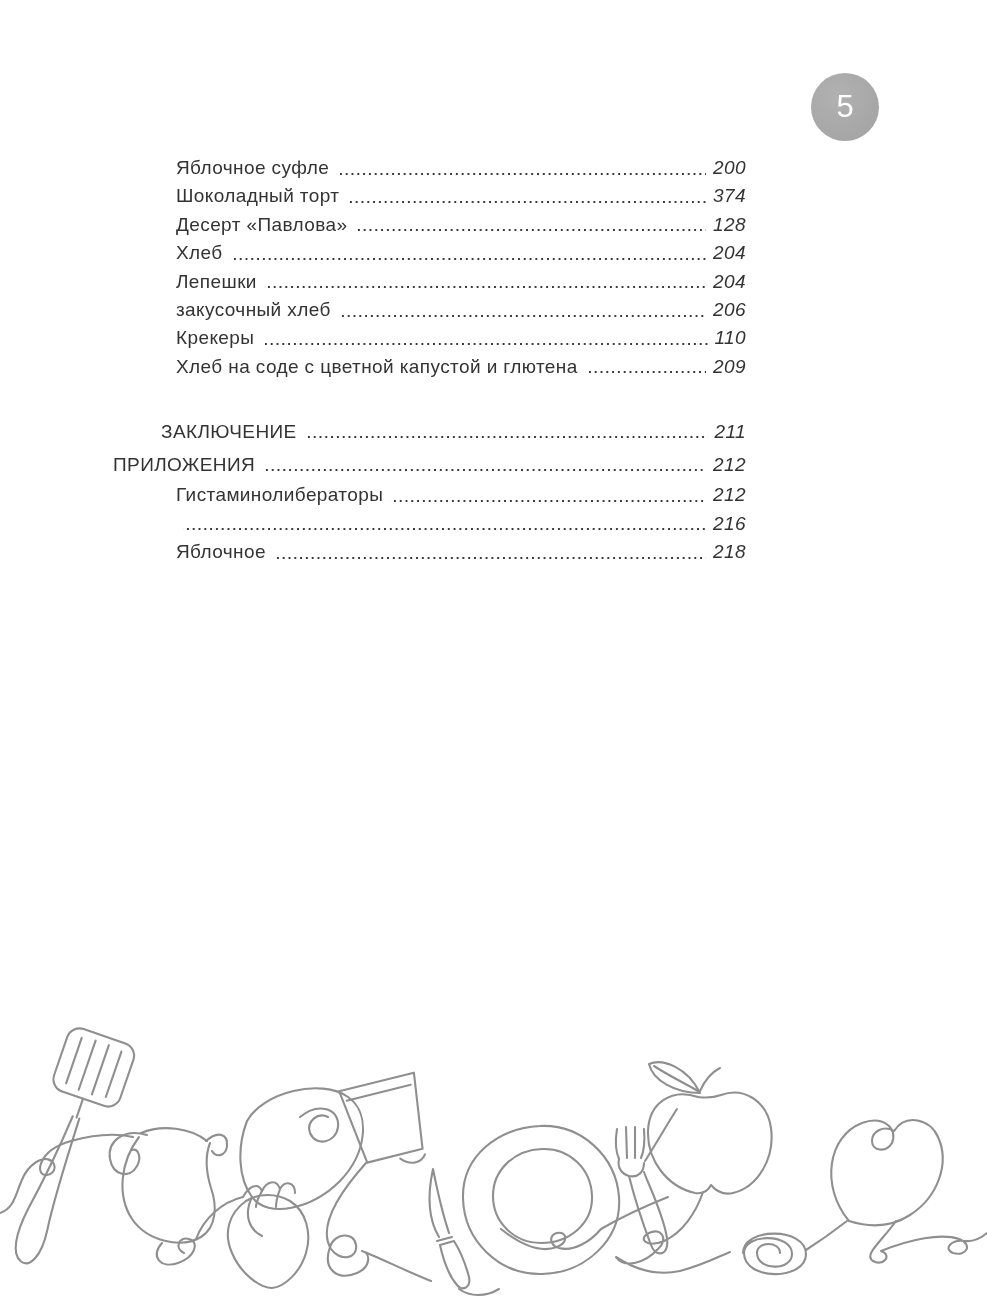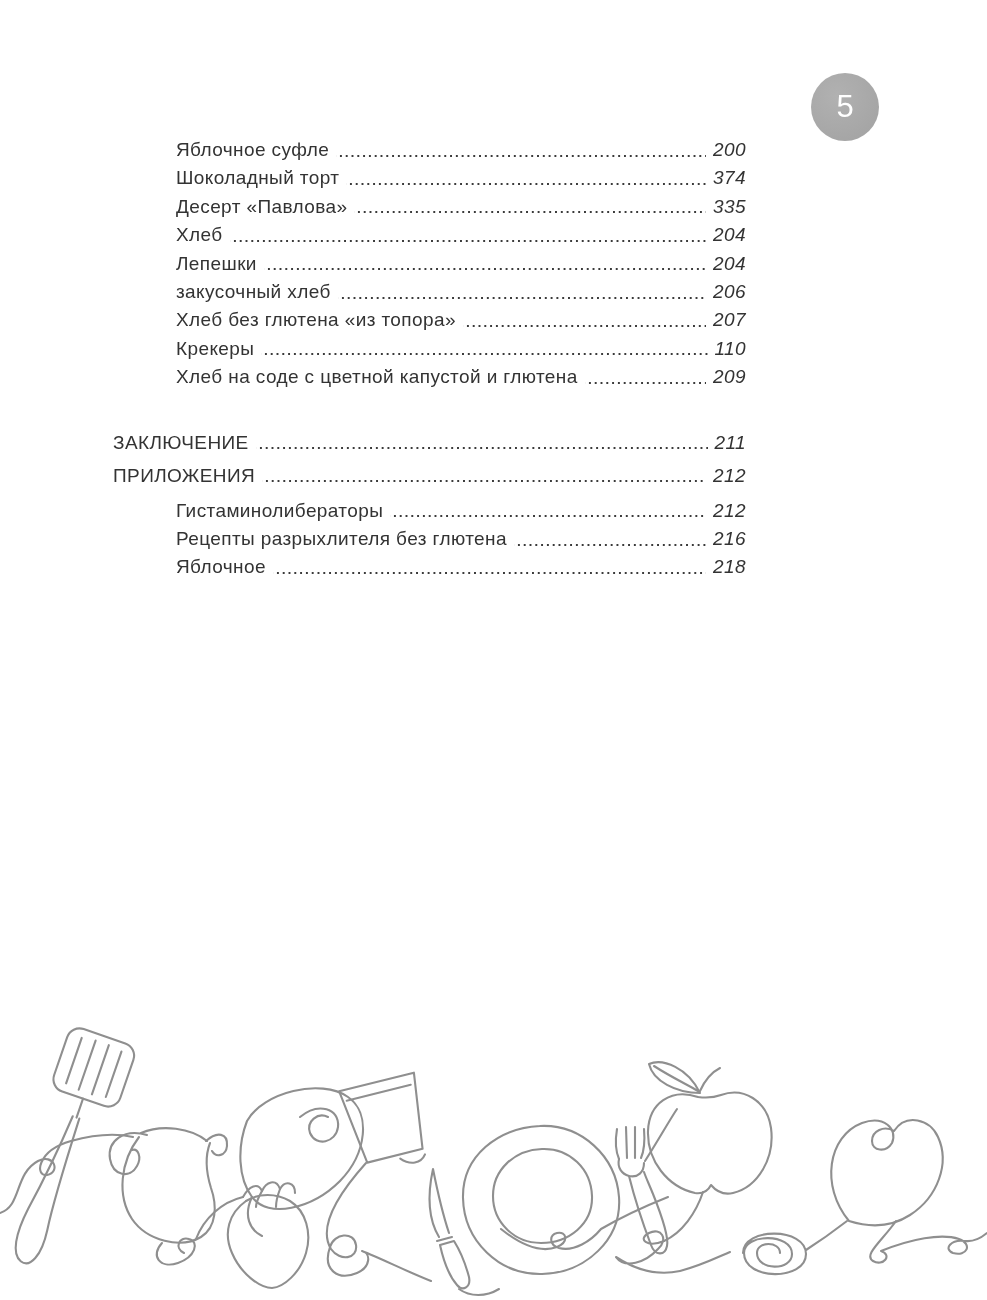--- a/index.html
+++ b/index.html
@@ -11,21 +11,21 @@
 
   
   .badge{
     position:absolute;left:811px;top:73px;width:68px;height:68px;border-radius:50%;
     background:radial-gradient(circle at 38% 34%, #b1b1b1 0%, #a6a6a6 70%, #a2a2a2 100%);
     display:flex;align-items:center;justify-content:center;
   }
   .badge span{color:#ffffff;font-size:31px;font-weight:400;}
 
   
-  .toc{position:absolute;left:113px;top:136px;width:633px;}
+  .toc{position:absolute;left:113px;top:154px;width:633px;}
   .row{
     display:flex;align-items:baseline;height:28.4px;line-height:28.4px;
     font-size:19px;letter-spacing:0.4px;white-space:nowrap;
   }
   .row.sec{height:33px;line-height:33px;}
   .row.ind{padding-left:63px;}
   .lbl{flex:0 0 auto;}
   .dots{
     flex:1 1 auto;align-self:stretch;margin:0 7px 0 7px;
     background-image:radial-gradient(circle, #3a3a3a 1.05px, rgba(0,0,0,0) 1.45px);
@@ -58,69 +58,63 @@
         <span class="pg">200</span>
       </div>
       <div class="row ind">
         <span class="lbl">Шоколадный торт</span>
         <span class="dots"></span>
         <span class="pg">374</span>
       </div>
       <div class="row ind">
         <span class="lbl">Десерт «Павлова»</span>
         <span class="dots"></span>
-        <span class="pg">335</span>
+        <span class="pg">128</span>
       </div>
       <div class="row ind">
         <span class="lbl">Хлеб</span>
         <span class="dots"></span>
         <span class="pg">204</span>
       </div>
       <div class="row ind">
         <span class="lbl">Лепешки</span>
         <span class="dots"></span>
         <span class="pg">204</span>
       </div>
       <div class="row ind">
         <span class="lbl">закусочный хлеб</span>
         <span class="dots"></span>
         <span class="pg">206</span>
       </div>
       <div class="row ind">
-        <span class="lbl">Хлеб без глютена «из топора»</span>
-        <span class="dots"></span>
-        <span class="pg">207</span>
-      </div>
-      <div class="row ind">
         <span class="lbl">Крекеры</span>
         <span class="dots"></span>
         <span class="pg">110</span>
       </div>
       <div class="row ind">
         <span class="lbl">Хлеб на соде с цветной капустой и глютена</span>
         <span class="dots"></span>
         <span class="pg">209</span>
       </div>
-      <div class="row sec" style="margin-top: 34px;">
+      <div class="row sec" style="margin-top: 34px; margin-left: 48px;">
         <span class="lbl">ЗАКЛЮЧЕНИЕ</span>
         <span class="dots"></span>
         <span class="pg">211</span>
       </div>
       <div class="row sec">
         <span class="lbl">ПРИЛОЖЕНИЯ</span>
         <span class="dots"></span>
         <span class="pg">212</span>
       </div>
-      <div class="row ind" style="margin-top: 5px; align-items: center;">
+      <div class="row ind" style=" align-items: center;">
         <span class="lbl">Гистаминолибераторы</span>
         <span class="dots"></span>
         <span class="pg">212</span>
       </div>
       <div class="row ind">
-        <span class="lbl">Рецепты разрыхлителя без глютена</span>
         <span class="dots"></span>
         <span class="pg">216</span>
       </div>
       <div class="row ind">
         <span class="lbl">Яблочное</span>
         <span class="dots"></span>
         <span class="pg">218</span>
       </div>
     </div>
 

